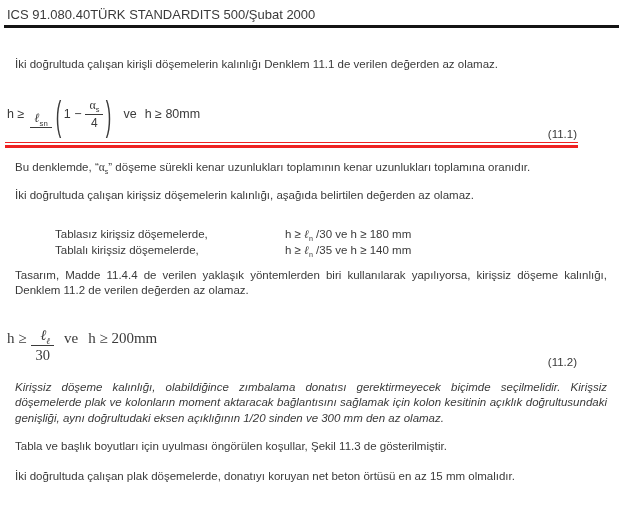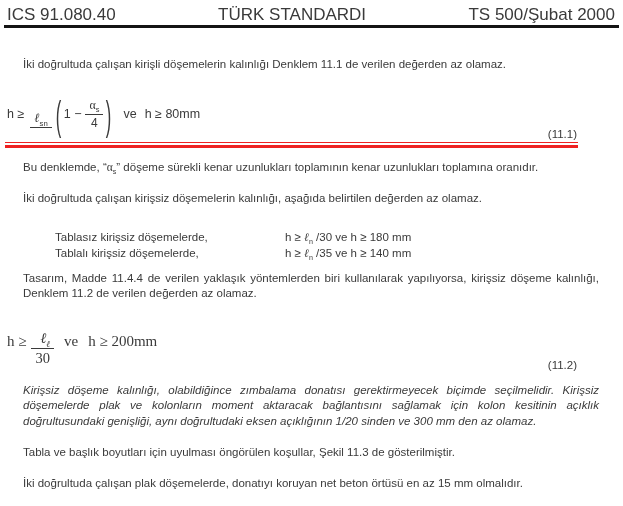--- a/index.html
+++ b/index.html
@@ -13,33 +13,32 @@
   .page {
     position: relative;
     width: 623px; height: 506px;
     padding: 8px 8px 0 7px;
     overflow: hidden;
   }
 
   
   .header-row {
     display: flex;
-    justify-content: space-between;
     align-items: baseline;
-    font-size: 17px;
+    font-size: 13px;
     line-height: 14px;
   }
   .header-rule {
     height: 3px;
     background: var(--header-rule-color, #141414);
     margin: 3px -4px 0 -3px;
   }
 
   
-  p { margin: 16px; font-size: 11.5px; line-height: 15px; }
+  p { margin: 8px; font-size: 11.5px; line-height: 15px; }
   .p1 { margin-top: 29px; }
   .p2 { margin-top: 12px; }
   .p3 { margin-top: 13px; }
   .p4 { margin-top: 10px; text-align: justify; }
   .p5 { margin-top: 20px; text-align: justify; line-height: 15.5px; font-style: italic; }
   .p6 { margin-top: 13px; }
   .p7 { margin-top: 15px; }
 
   sub { font-size: 0.62em; line-height: 0; }
 

